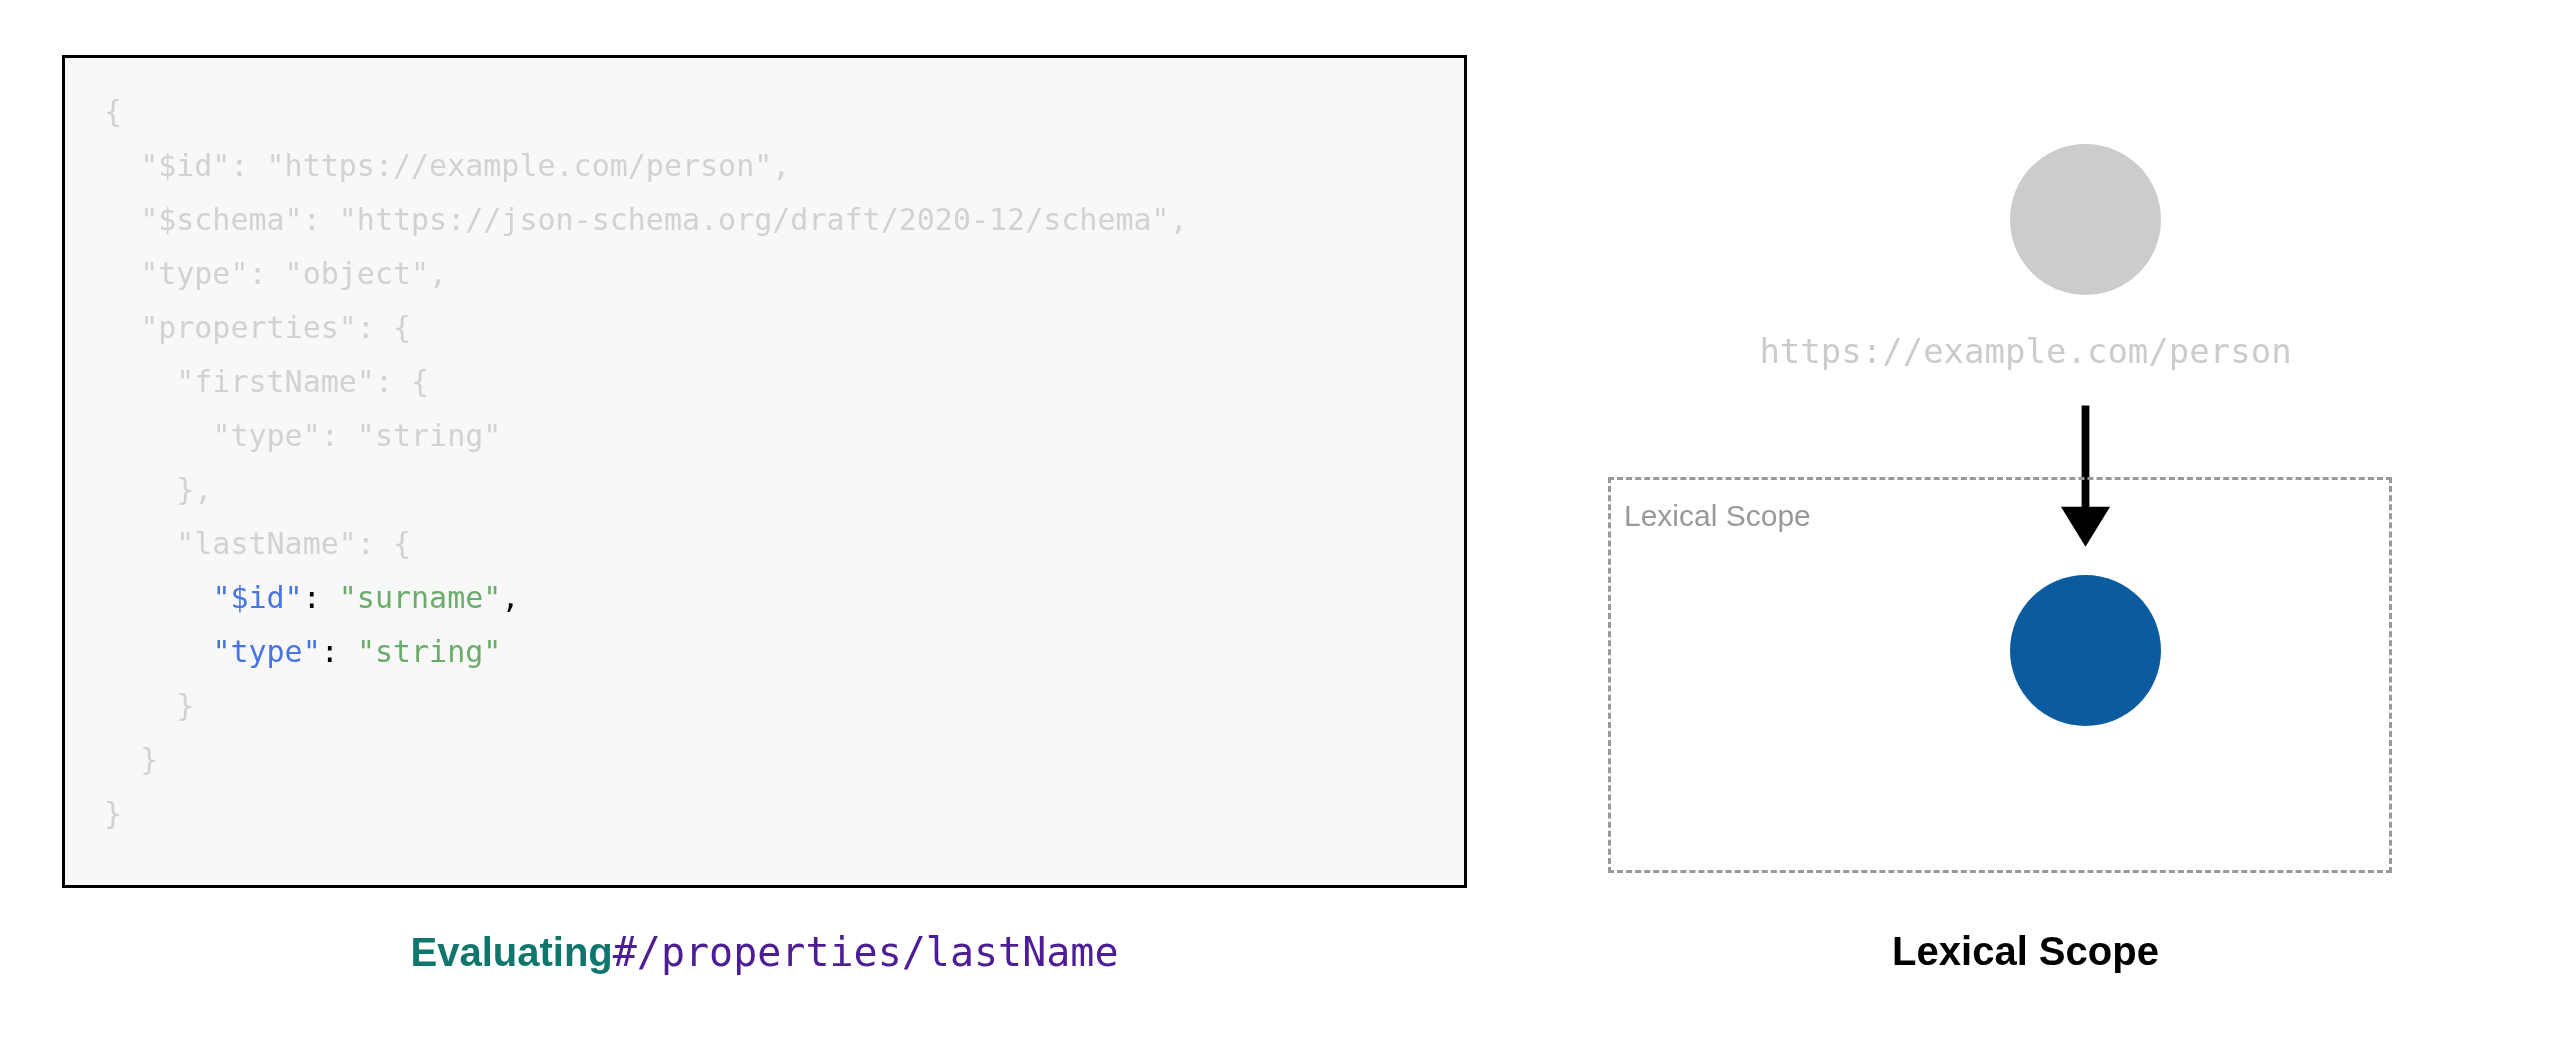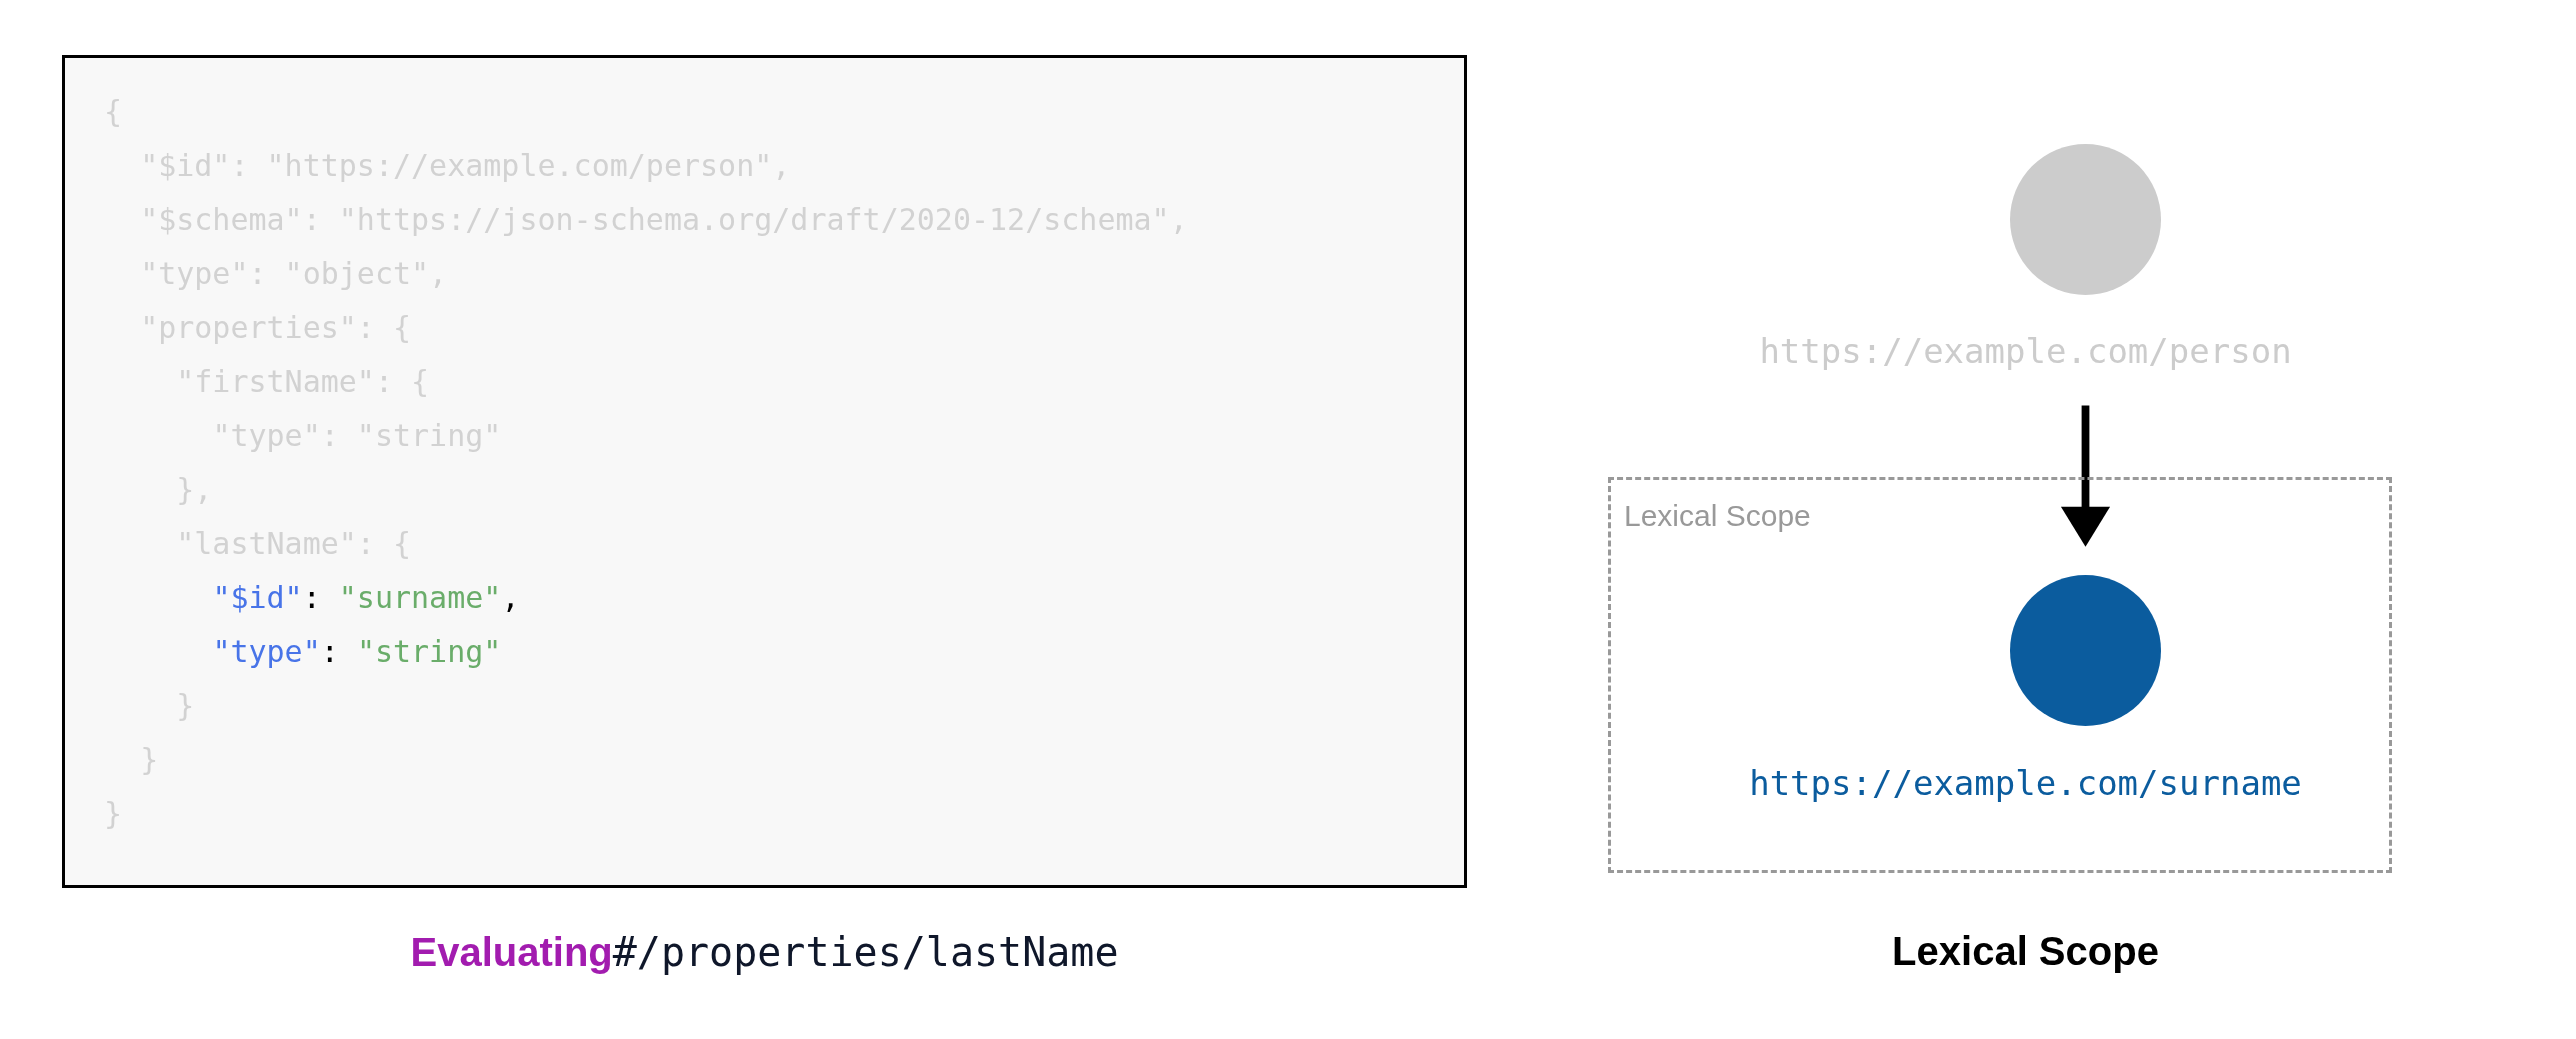--- a/index.html
+++ b/index.html
@@ -59,26 +59,26 @@
     left: 62px;
     top: 929px;
     width: 1405px;
     text-align: center;
     white-space: nowrap;
   }
   .cap-bold {
     font-family: "Liberation Sans", sans-serif;
     font-weight: bold;
     font-size: 40px;
-    color: #a21caf;
+    color: #0f766e;
   }
   .cap-mono {
     font-family: "DejaVu Sans Mono", "Liberation Mono", monospace;
     font-size: 40px;
-    color: #0f172a;
+    color: #4c1d95;
   }
 
   
   #right-panel {
     position: absolute;
     left: 1494px;
     top: 0;
     width: 1063px;
     height: 1039px;
   }
@@ -194,18 +194,17 @@
     <line x1="90" y1="4" x2="90" y2="168" stroke="#000000" stroke-width="12"></line>
     <polygon points="52,160 128,160 90,222" fill="#000000"></polygon>
   </svg>
 
   <div id="scope-box"></div>
 
   <div id="scope-inner-label">Lexical Scope</div>
 
   <div id="scoped-node-circle"></div>
 
-  <div id="scoped-node-label">https://example.com/surname</div>
 
   <div id="right-caption">Lexical Scope</div>
 
 </div>
 
 
 </body></html>

